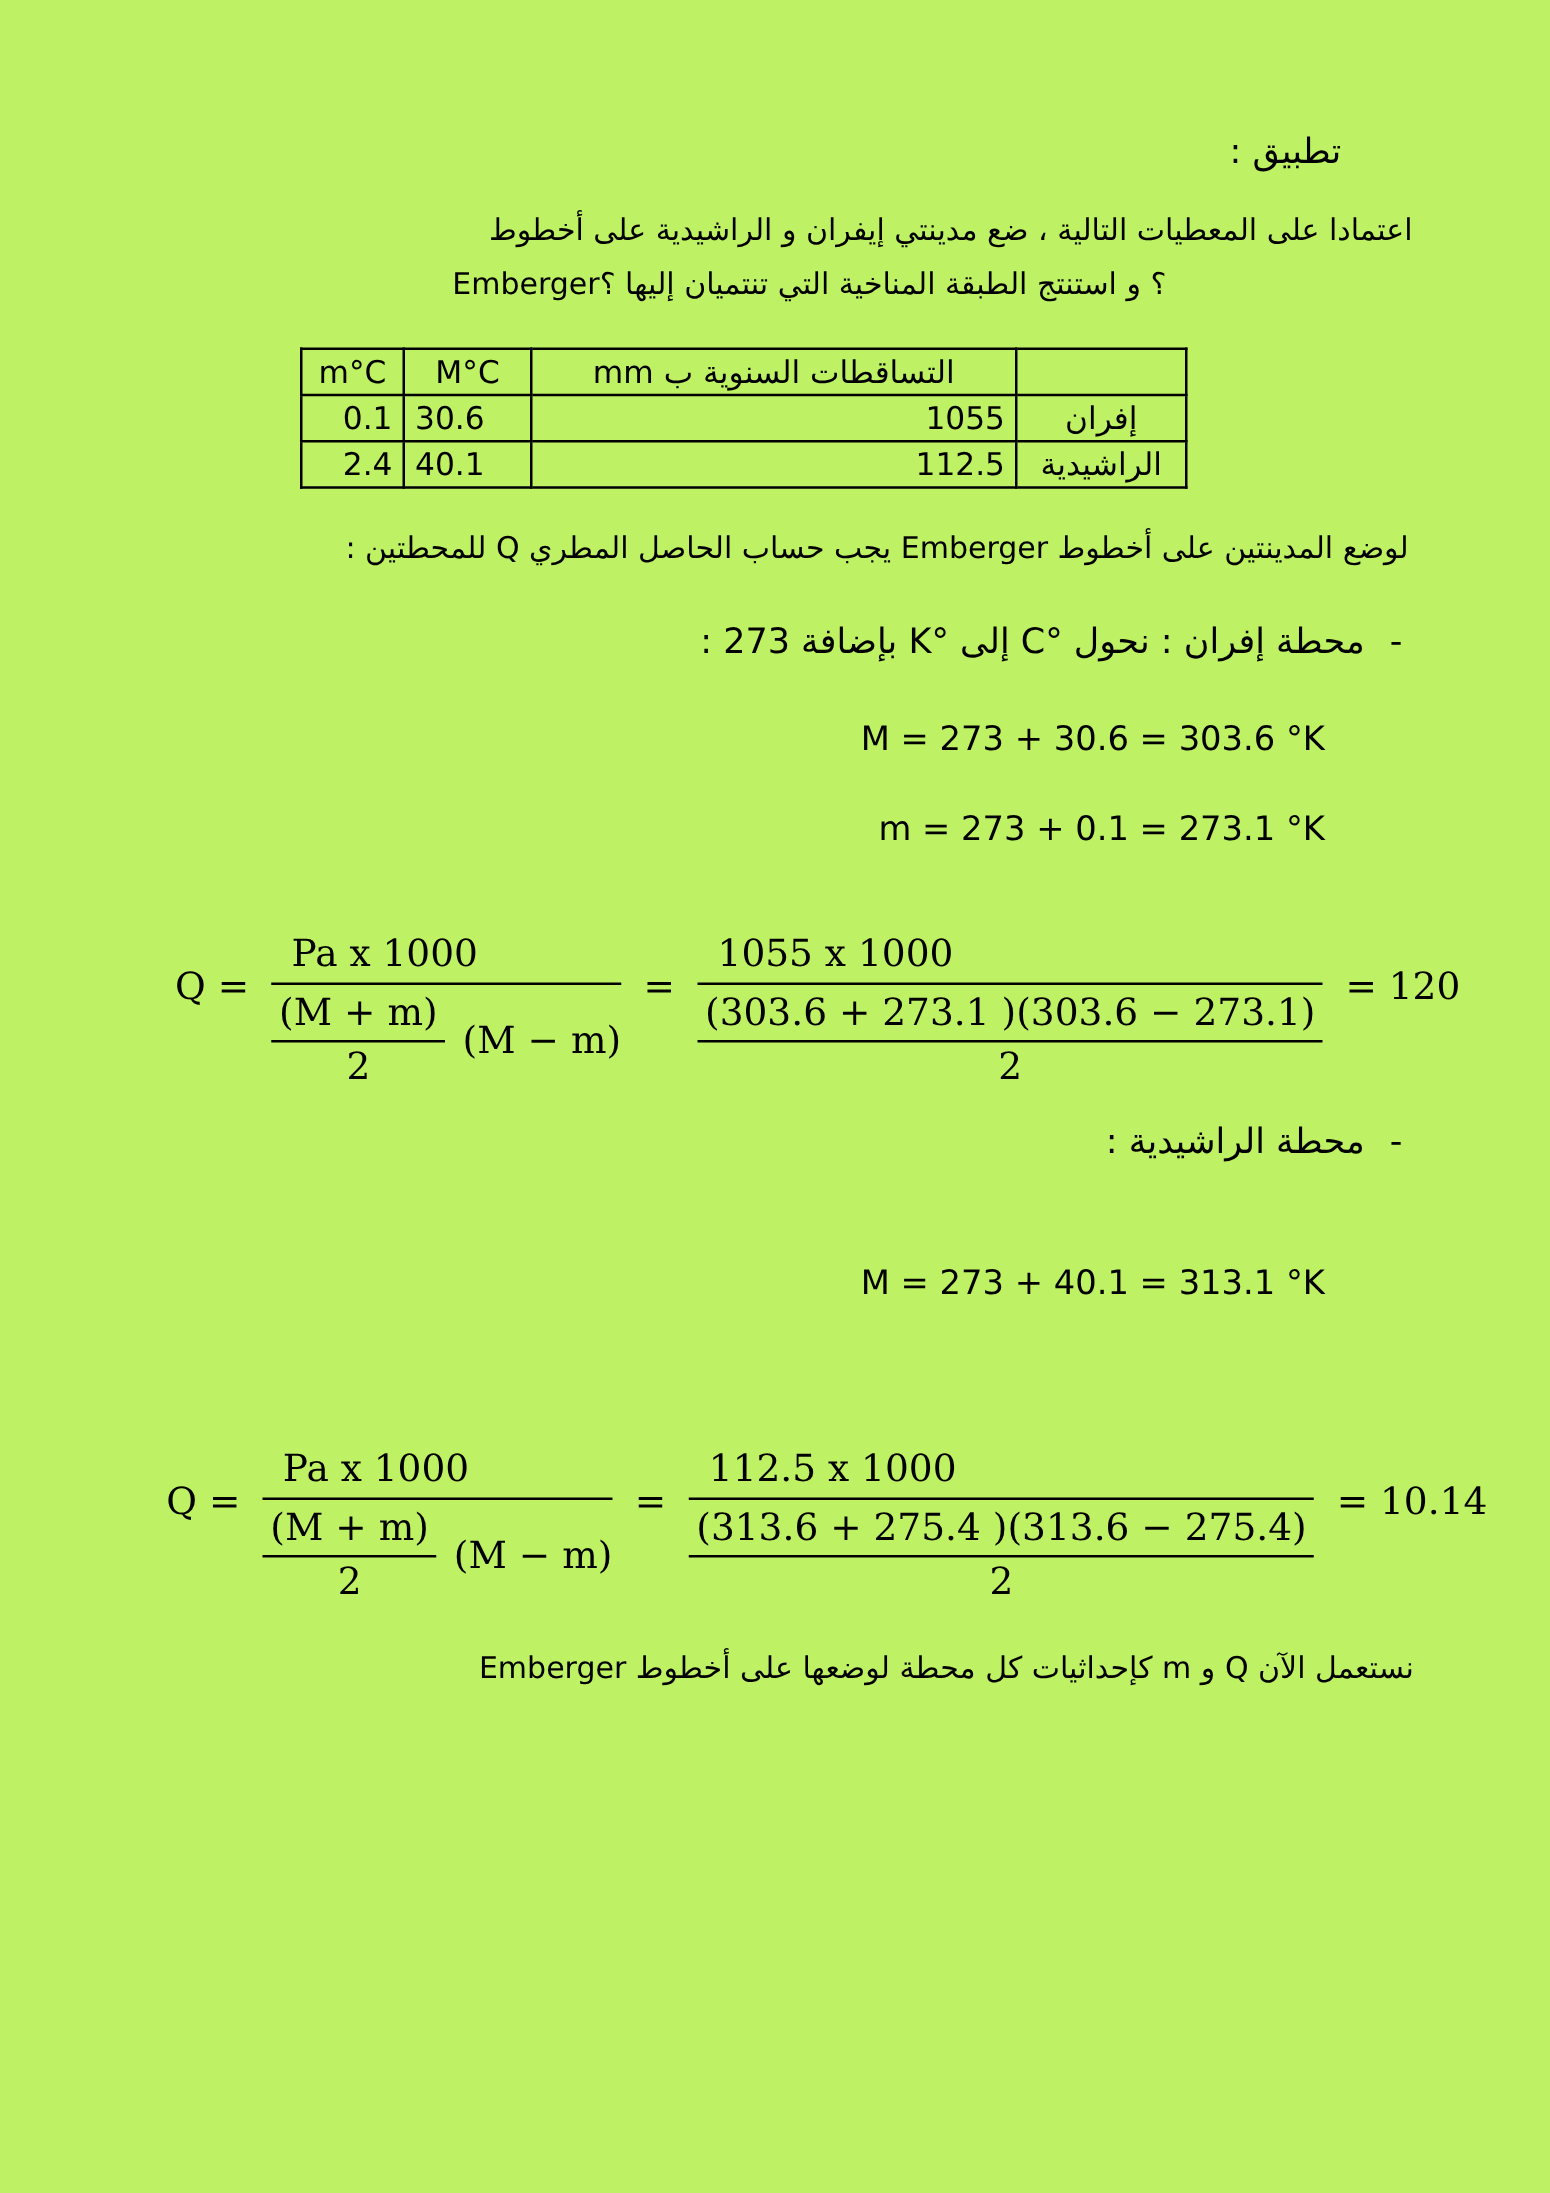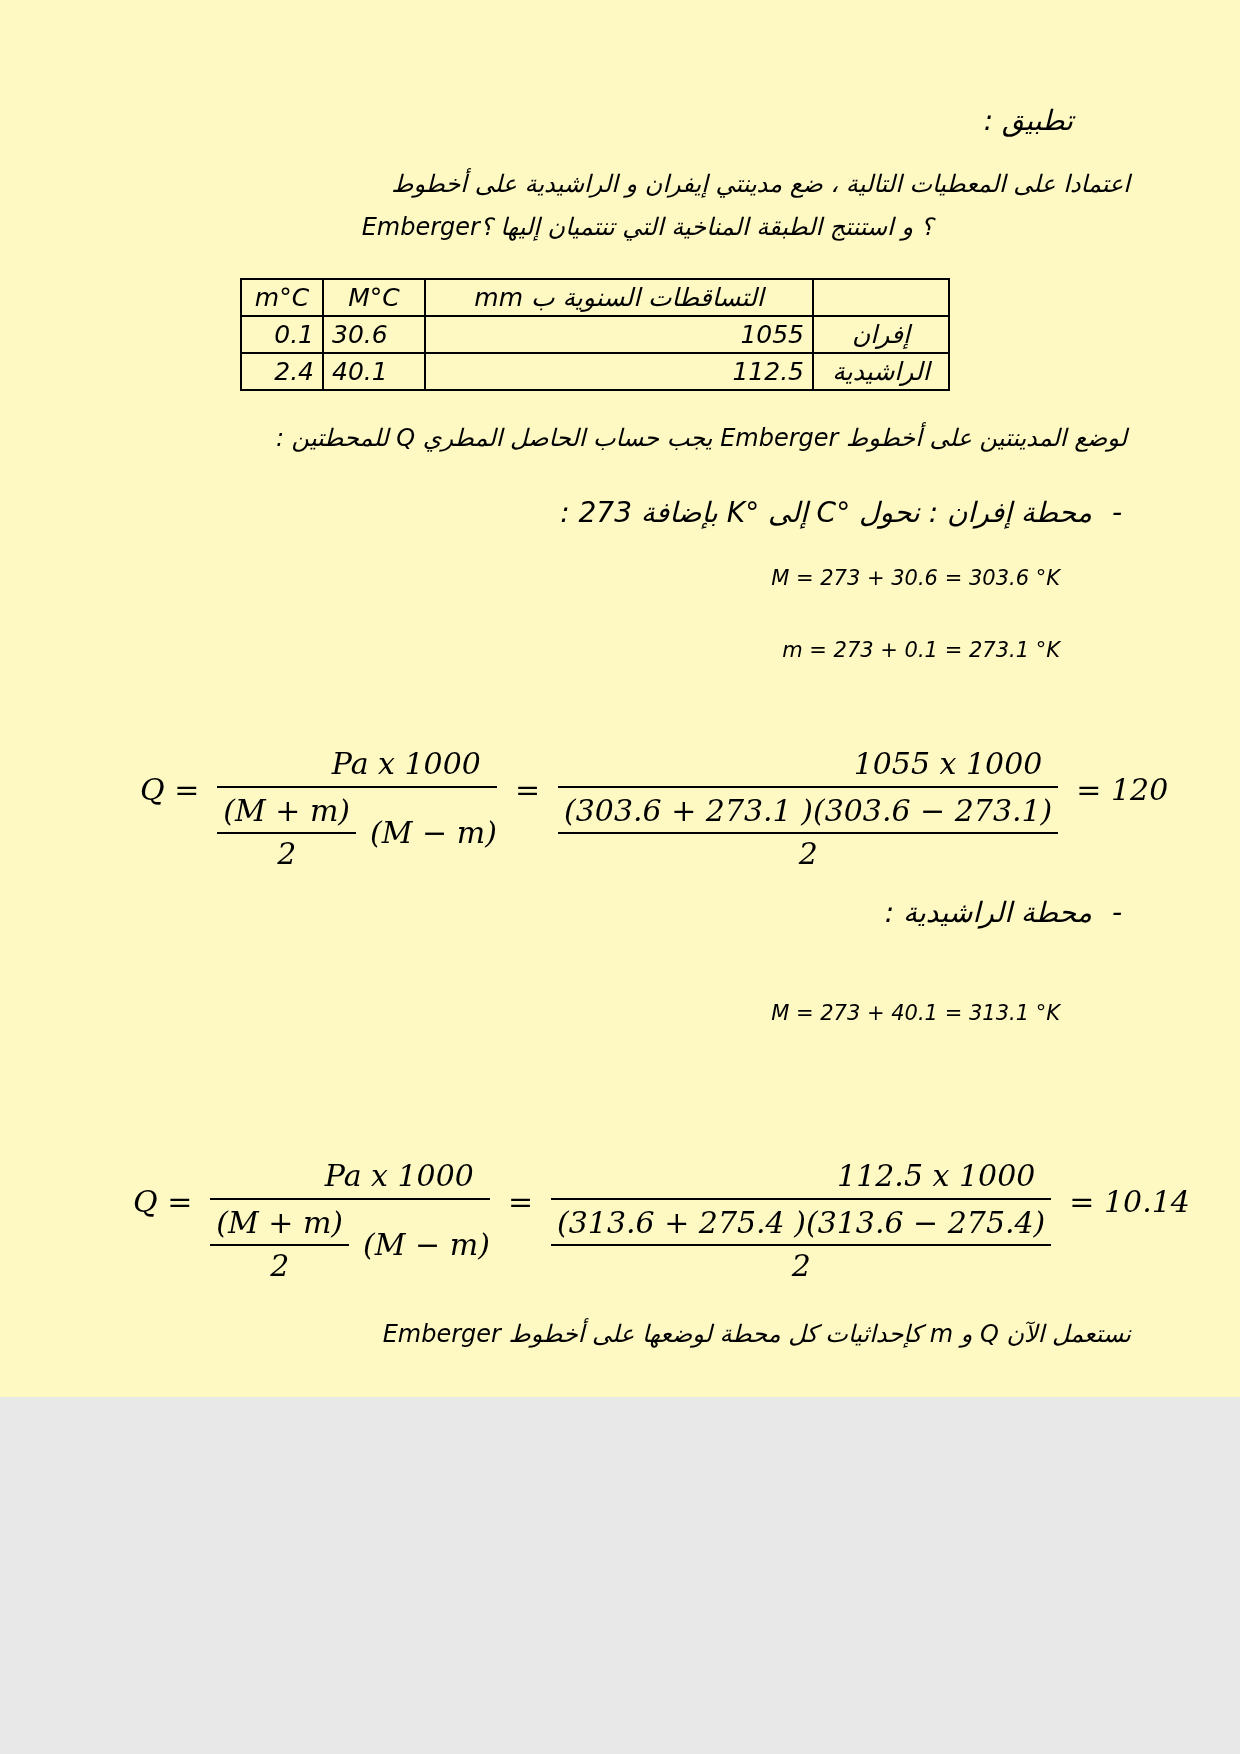--- a/index.html
+++ b/index.html
@@ -1,25 +1,24 @@
 <!DOCTYPE html>
 <html lang="ar"><head>
 <meta charset="utf-8">
 <style>
   html, body { margin: 0; padding: 0; background: #e8e8e8; }
   .page {
     position: relative;
     width: 1240px;
-    height: 1397px;
+    height: 1754px;
     margin: 0 auto;
-    background: #fef9c3;
+    background: #bef264;
     color: #000000;
     font-family: "DejaVu Sans", sans-serif;
     overflow: hidden;
-    font-style: italic;
   }
   .abs { position: absolute; white-space: nowrap; }
   .ar { direction: rtl; unicode-bidi: embed; }
   .doc-title { font-size: 28px; }
   .para-line { font-size: 24px; }
   .para-line2 { direction: ltr; text-align: center; }
   .method-line, .closing-line { font-size: 24px; }
   .bullet { display: flex; direction: rtl; gap: 20px; font-size: 28px; align-items: baseline; }
 
   
@@ -32,33 +31,33 @@
     overflow: hidden;
   }
   td.c-m     { width: 64px;  text-align: right; }
   td.c-M     { width: 84px;  }
   td.c-p     { width: 370px; text-align: right; }
   td.c-city  { width: 118px; text-align: center; direction: rtl; }
   tr.hdr td  { text-align: center; }
   tr.hdr td.c-p { direction: rtl; }
 
   
-  .eq-line { font-size: 21px; direction: ltr; }
+  .eq-line { font-size: 27px; direction: ltr; margin-top: 10px; }
 
   
   .formula {
     display: flex;
     align-items: flex-start;
     gap: 18px;
     font-family: "DejaVu Serif", "Liberation Serif", serif;
     font-size: 30px;
     direction: ltr;
   }
   .fmid { margin-top: 26px; }
-  .frac { display: flex; flex-direction: column; align-items: flex-end; }
+  .frac { display: flex; flex-direction: column; align-items: flex-start; }
   .fnum { padding: 0 16px 5px 16px; }
   .fden {
     border-top: 2.5px solid #000;
     padding-top: 5px;
     display: flex;
     align-items: center;
     justify-content: center;
     gap: 14px;
   }
   .sfrac { display: flex; flex-direction: column; align-items: center; }

